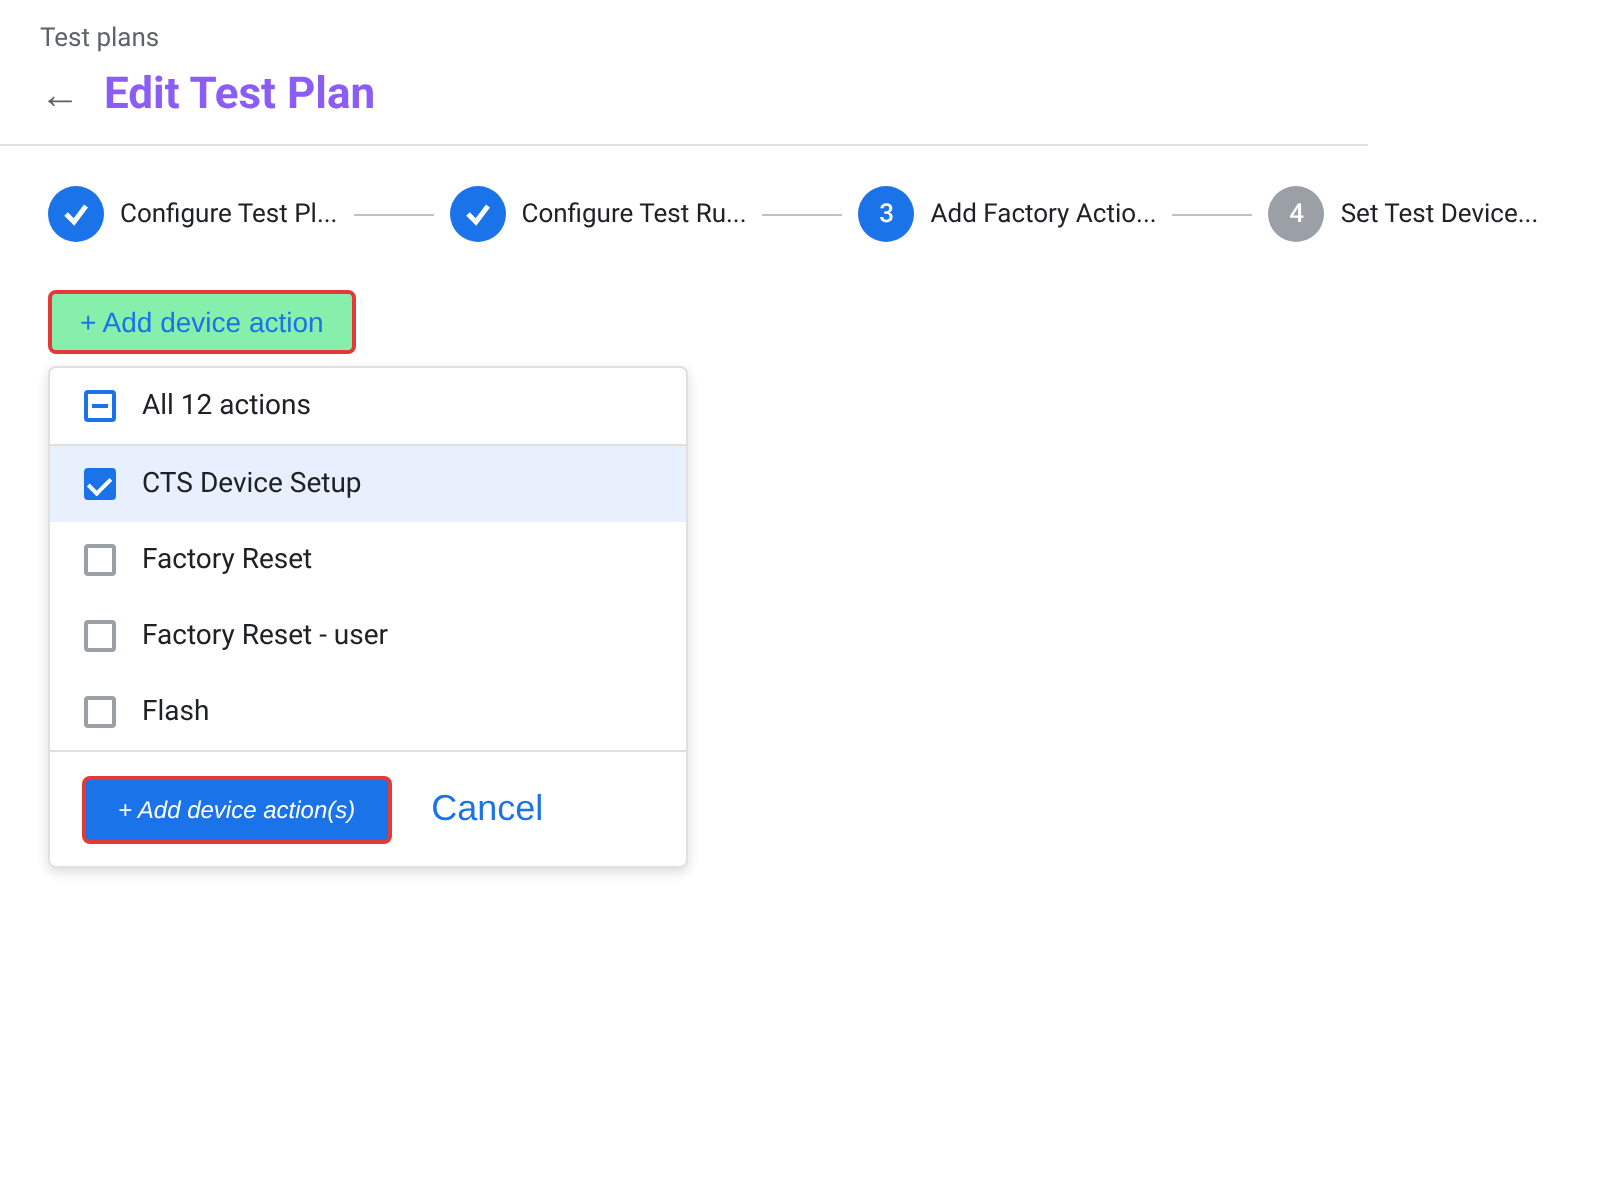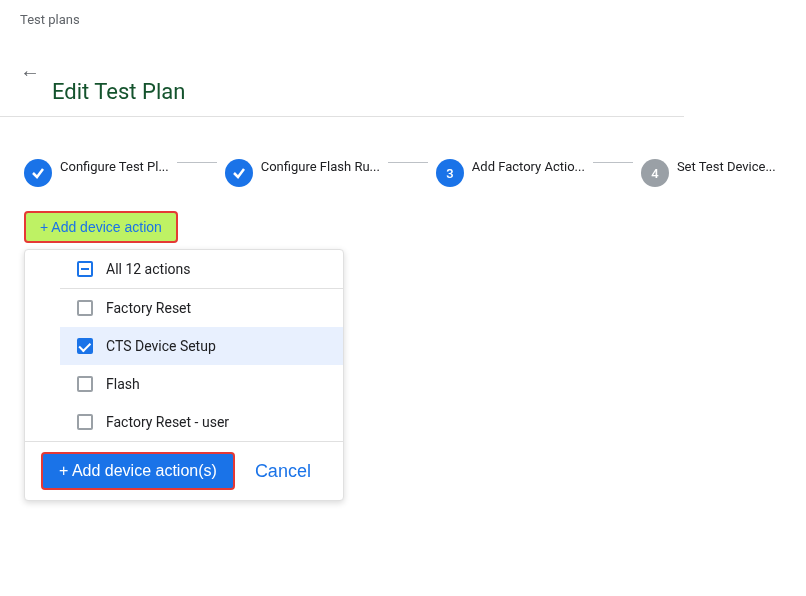--- a/index.html
+++ b/index.html
@@ -33,34 +33,33 @@
       border-bottom: 1px solid #e0e0e0;
     }
     .back-arrow {
       font-size: 20px;
       color: #5f6368;
       margin-right: 12px;
       cursor: pointer;
     }
     .page-title {
       font-size: 22px;
-      font-weight: 400;
-      color: #14532d;
-      margin-top: 44px;
+      font-weight: 700;
+      color: #8b5cf6;
     }
     
     .stepper {
       display: flex;
       align-items: center;
       padding: 20px 24px;
       gap: 0;
     }
     .step {
       display: flex;
-      margin-top: 22px;
+      align-items: center;
     }
     .step-circle {
       width: 28px;
       height: 28px;
       border-radius: 50%;
       display: flex;
       align-items: center;
       justify-content: center;
       font-size: 13px;
       font-weight: 500;
@@ -96,21 +95,21 @@
       padding: 4px 24px;
       flex: 1;
       position: relative;
     }
     
     .add-device-btn {
       display: inline-flex;
       align-items: center;
       padding: 6px 14px;
       border: 2px solid #e53935;
-      background: #bef264;
+      background: #86efac;
       color: #1a73e8;
       font-size: 14px;
       font-weight: 500;
       cursor: pointer;
       border-radius: 4px;
       margin-bottom: 0;
       outline: none;
     }
     
     .dropdown-panel {
@@ -120,21 +119,20 @@
       width: 320px;
       background: #fff;
       border: 1px solid #e0e0e0;
       border-radius: 4px;
       box-shadow: 0 2px 6px rgba(0,0,0,0.15);
       z-index: 10;
     }
     .dropdown-list {
       max-height: 300px;
       overflow-y: auto;
-      padding-left: 35px;
     }
     .dropdown-item {
       display: flex;
       align-items: center;
       padding: 10px 16px;
       cursor: pointer;
       font-size: 14px;
       color: #202124;
     }
     .dropdown-item.selected {
@@ -201,24 +199,25 @@
       padding: 10px 16px;
       border-top: 1px solid #e0e0e0;
       gap: 16px;
     }
     .add-actions-btn {
       padding: 8px 16px;
       background: #1a73e8;
       color: #fff;
       border: 2px solid #e53935;
       border-radius: 4px;
-      font-size: 16px;
+      font-size: 12px;
       font-weight: 500;
       cursor: pointer;
       outline: none;
+      font-style: italic;
     }
     .cancel-btn {
       background: transparent;
       border: none;
       color: #1a73e8;
       font-size: 18px;
       font-weight: 500;
       cursor: pointer;
       padding: 8px 4px;
     }
@@ -264,21 +263,21 @@
       <span class="step-label">Configure Test Pl...</span>
     </div>
     <div class="step-connector"></div>
 
     <div class="step">
       <div class="step-circle completed">
         <svg width="14" height="14" viewBox="0 0 14 14">
           <polyline points="2,7 6,11 12,3" class="checkmark-svg"></polyline>
         </svg>
       </div>
-      <span class="step-label">Configure Flash Ru...</span>
+      <span class="step-label">Configure Test Ru...</span>
     </div>
     <div class="step-connector"></div>
 
     <div class="step">
       <div class="step-circle active">3</div>
       <span class="step-label">Add Factory Actio...</span>
     </div>
     <div class="step-connector"></div>
 
     <div class="step">
@@ -296,46 +295,46 @@
       <div class="dropdown-list">
 
         <div class="dropdown-item">
           <div class="checkbox-icon">
             <div class="checkbox-indeterminate"></div>
           </div>
           <span>All 12 actions</span>
         </div>
         <hr class="dropdown-divider">
 
+        <div class="dropdown-item selected">
+          <div class="checkbox-icon">
+            <div class="checkbox-checked"></div>
+          </div>
+          <span>CTS Device Setup</span>
+        </div>
+
         <div class="dropdown-item">
           <div class="checkbox-icon">
             <div class="checkbox-unchecked"></div>
           </div>
           <span>Factory Reset</span>
         </div>
 
-        <div class="dropdown-item selected">
-          <div class="checkbox-icon">
-            <div class="checkbox-checked"></div>
-          </div>
-          <span>CTS Device Setup</span>
-        </div>
-
         <div class="dropdown-item">
           <div class="checkbox-icon">
             <div class="checkbox-unchecked"></div>
           </div>
+          <span>Factory Reset - user</span>
+        </div>
+
+        <div class="dropdown-item">
+          <div class="checkbox-icon">
+            <div class="checkbox-unchecked"></div>
+          </div>
           <span>Flash</span>
-        </div>
-
-        <div class="dropdown-item">
-          <div class="checkbox-icon">
-            <div class="checkbox-unchecked"></div>
-          </div>
-          <span>Factory Reset - user</span>
         </div>
 
       </div>
 
       <div class="dropdown-footer">
         <button class="add-actions-btn">+ Add device action(s)</button>
         <button class="cancel-btn">Cancel</button>
       </div>
     </div>
   </div>

